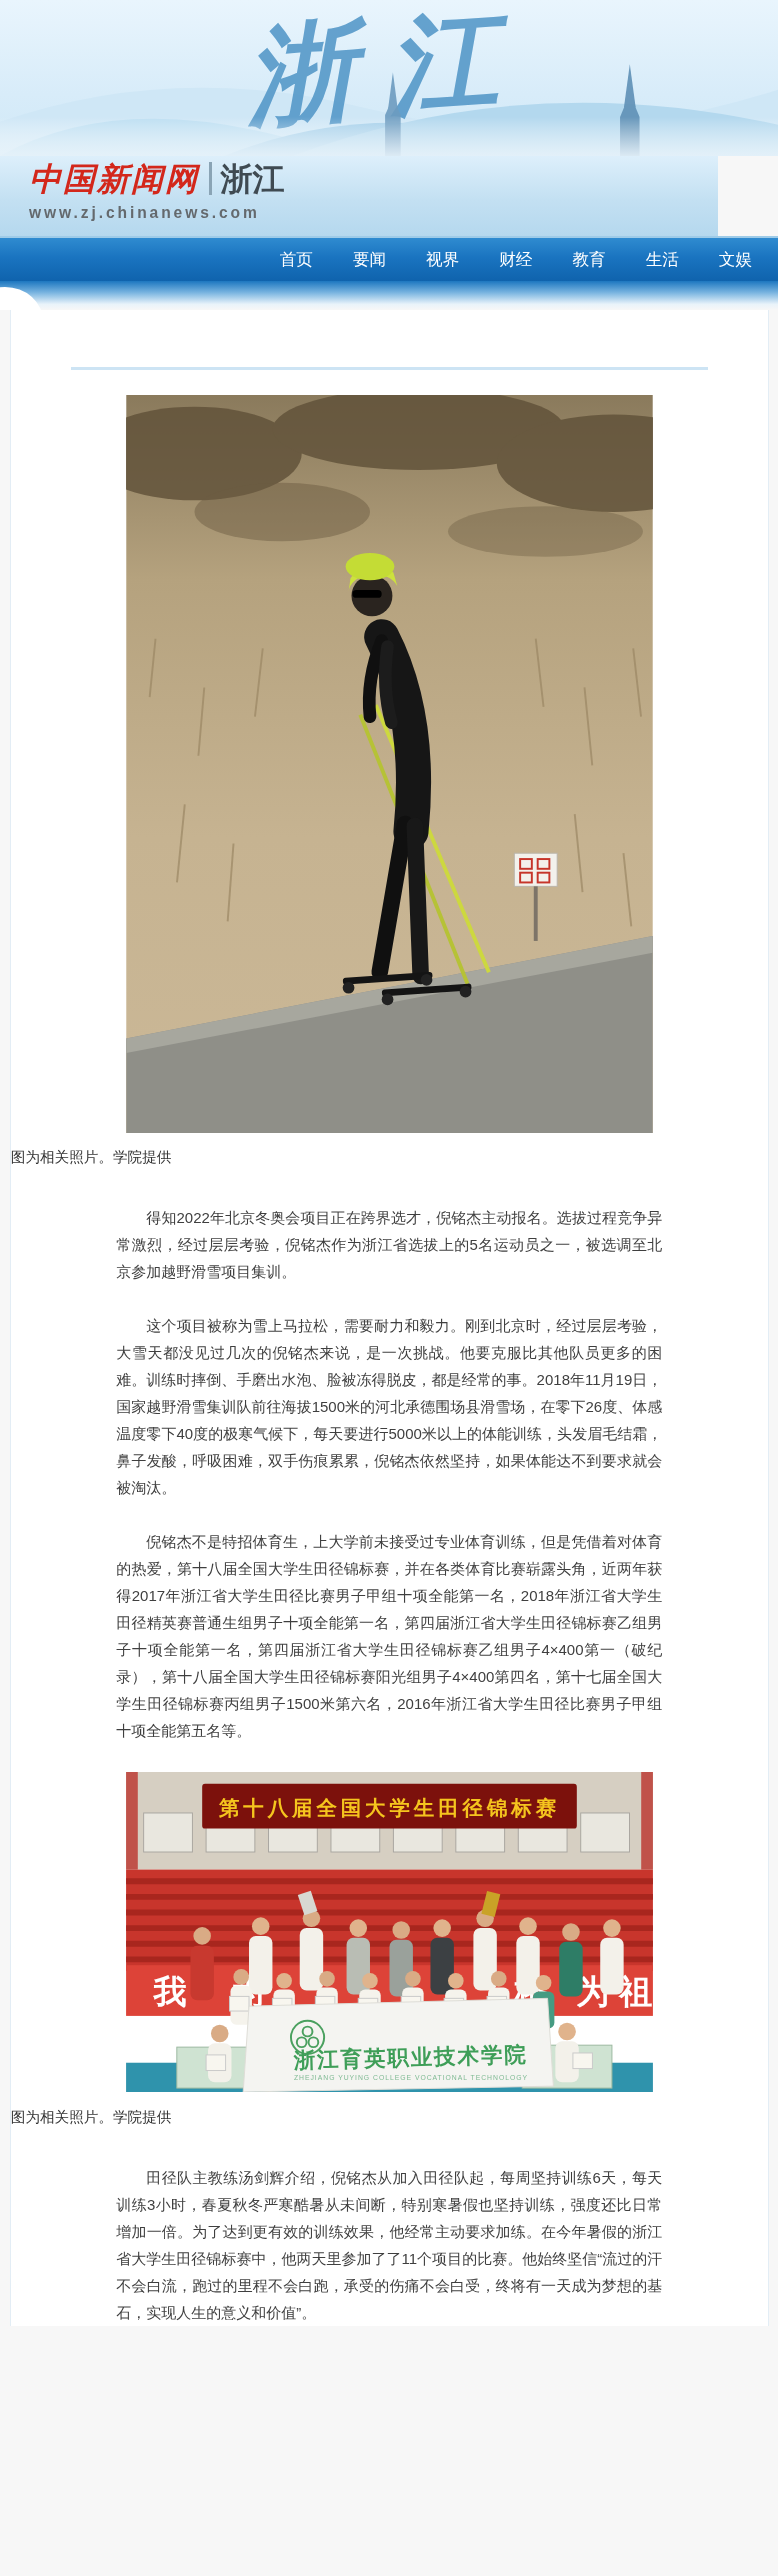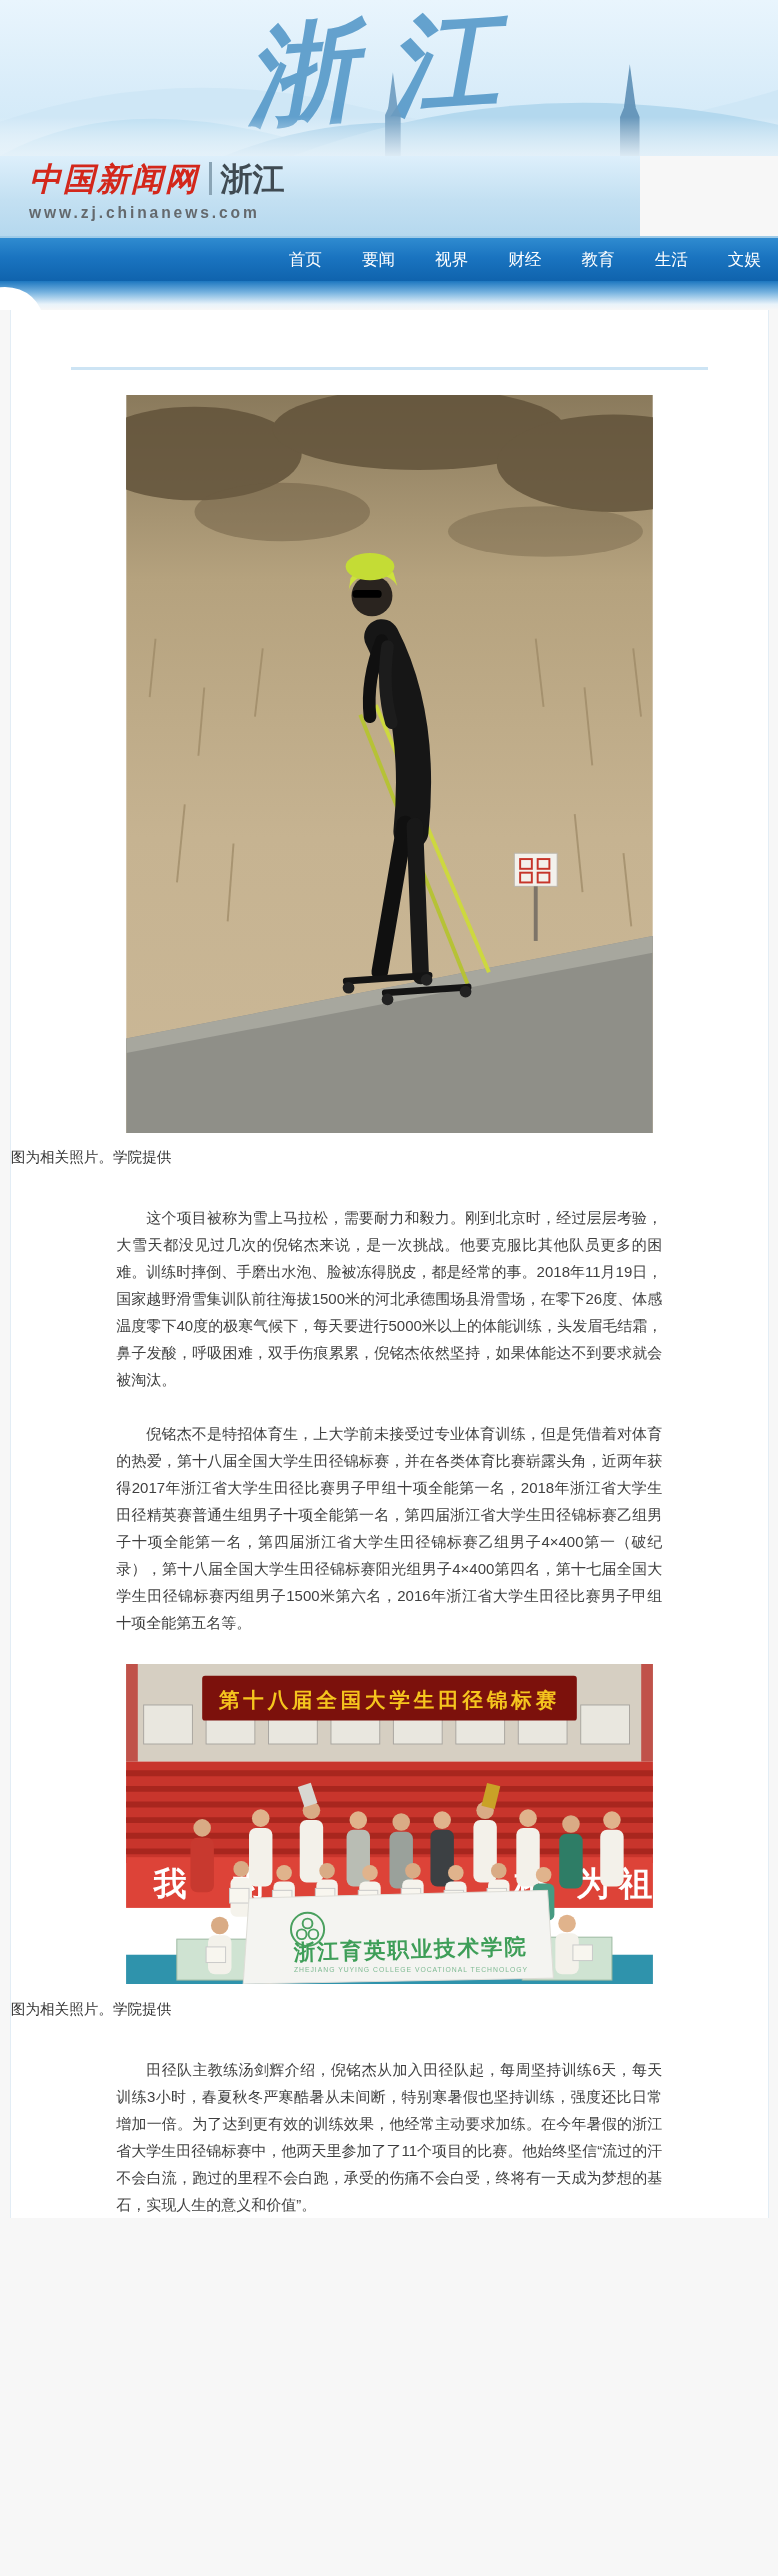--- a/index.html
+++ b/index.html
@@ -10,21 +10,21 @@
     -webkit-font-smoothing:antialiased;
   }
   .page{width:778px;overflow:hidden;background:#f7f7f7;}
 
   
   .sky-banner{width:778px;height:156px;position:relative;overflow:hidden;background:linear-gradient(180deg,#e9f5fd 0%,#d8ecf9 60%,#cfe8f7 100%);}
   .sky-banner svg{display:block;}
 
   
   .logo-band{
-    width:640px;height:80px;
+    width:718px;height:80px;
     background:linear-gradient(180deg,#ddeffb 0%,#c3e0f2 55%,#b5d8ee 100%);
     position:relative;
   }
   .logo{position:absolute;left:29px;top:5.9px;cursor:pointer;}
   .logo-row{display:flex;align-items:flex-end;}
   .logo-cn{
     font-family:"DejaVu Serif","Liberation Serif",serif;
     font-style:italic;font-weight:bold;
     font-size:32px;color:#d3271b;letter-spacing:2px;line-height:1;
   }
@@ -32,21 +32,21 @@
   .logo-region{font-size:32px;font-weight:bold;color:#3f4a52;line-height:1;}
   .logo-url{font-size:15.6px;font-weight:bold;color:#64696d;letter-spacing:2.9px;margin-top:9px;}
 
   
   .nav{
     width:778px;height:45px;
     background:linear-gradient(180deg,#2f8bd0 0%,#1a74c0 45%,#0f63ad 100%);
     border-top:2px solid #9ecbe8;
     box-sizing:border-box;
     display:flex;align-items:center;justify-content:flex-end;
-    gap:40px;padding-right:17px;
+    gap:40px;padding-right:26px;
   }
   .nav a{color:#fff;font-size:16.6px;text-decoration:none;white-space:nowrap;cursor:pointer;}
 
   
   .band{
     width:778px;height:29px;position:relative;overflow:hidden;
     background:linear-gradient(180deg,#1d77c0 0%,#79b4e0 40%,#e9f3fa 80%,#f7f7f7 100%);
   }
   .band::before{
     content:"";position:absolute;left:-33px;top:5.9px;width:76px;height:68px;
@@ -194,20 +194,21 @@
               <circle cx="308" cy="600" r="6" fill="#222"></circle>
             <circle cx="268" cy="620" r="6" fill="#222"></circle>
               <circle cx="348" cy="612" r="6" fill="#222"></circle>
           </g>
         </g>
       </svg>
       <figcaption>图为相关照片。学院提供</figcaption>
     </figure>
 
     <div class="article-body">
+      <p>得知2022年北京冬奥会项目正在跨界选才，倪铭杰主动报名。选拔过程竞争异常激烈，经过层层考验，倪铭杰作为浙江省选拔上的5名运动员之一，被选调至北京参加越野滑雪项目集训。</p>
       <p>这个项目被称为雪上马拉松，需要耐力和毅力。刚到北京时，经过层层考验，大雪天都没见过几次的倪铭杰来说，是一次挑战。他要克服比其他队员更多的困难。训练时摔倒、手磨出水泡、脸被冻得脱皮，都是经常的事。2018年11月19日，国家越野滑雪集训队前往海拔1500米的河北承德围场县滑雪场，在零下26度、体感温度零下40度的极寒气候下，每天要进行5000米以上的体能训练，头发眉毛结霜，鼻子发酸，呼吸困难，双手伤痕累累，倪铭杰依然坚持，如果体能达不到要求就会被淘汰。</p>
       <p>倪铭杰不是特招体育生，上大学前未接受过专业体育训练，但是凭借着对体育的热爱，第十八届全国大学生田径锦标赛，并在各类体育比赛崭露头角，近两年获得2017年浙江省大学生田径比赛男子甲组十项全能第一名，2018年浙江省大学生田径精英赛普通生组男子十项全能第一名，第四届浙江省大学生田径锦标赛乙组男子十项全能第一名，第四届浙江省大学生田径锦标赛乙组男子4×400第一（破纪录），第十八届全国大学生田径锦标赛阳光组男子4×400第四名，第十七届全国大学生田径锦标赛丙组男子1500米第六名，2016年浙江省大学生田径比赛男子甲组十项全能第五名等。</p>
     </div>
 
     <figure class="fig2">
       <svg width="527" height="320" viewBox="0 0 540 328">
         <rect width="540" height="100" fill="#d6cfc2"></rect>
         <g fill="#e9e7df" stroke="#a9a6a0">
           <rect x="18" y="42" width="50" height="40"></rect>
             <rect x="82" y="42" width="50" height="40"></rect>

